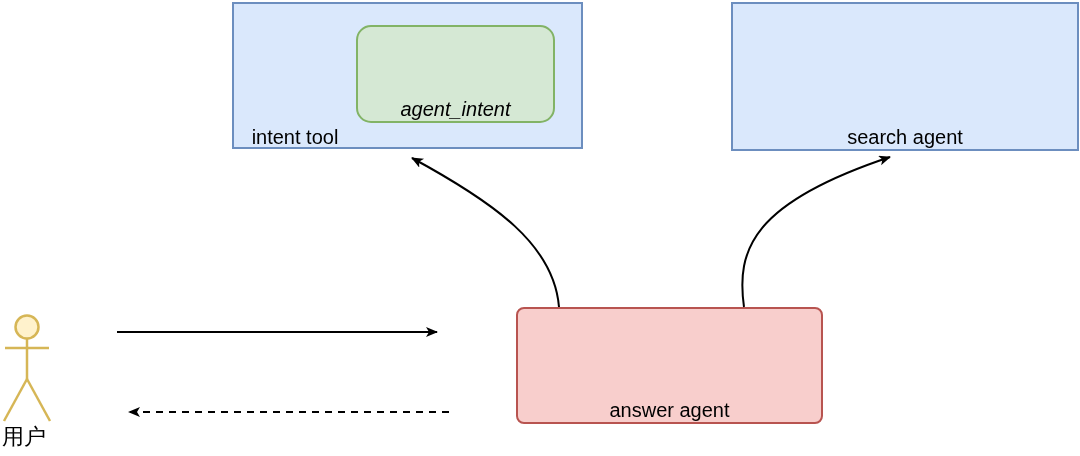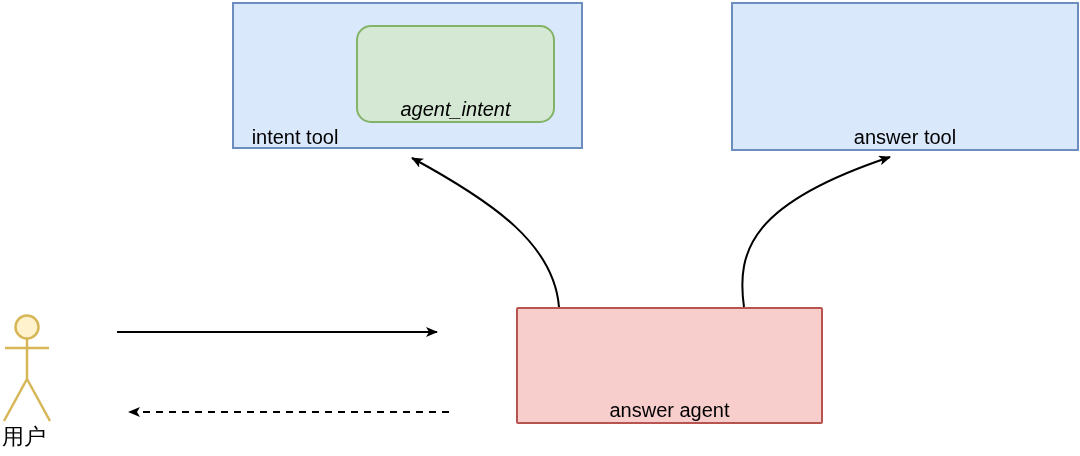--- a/index.html
+++ b/index.html
@@ -31,21 +31,21 @@
     border: 2px solid #6c8ebf;
   }
   .green-box {
     background: #d5e8d4;
     border: 2px solid #82b366;
     border-radius: 15px;
   }
   .red-box {
     background: #f8cecc;
     border: 2px solid #b85450;
-    border-radius: 2px;
+    border-radius: 8px;
   }
   #node-intent-tool   { left: 232px; top: 2px;   width: 351px; height: 147px; }
   #intent-tool-label  { left: 236px; top: 2px;   width: 118px; height: 147px; background: transparent; border: none; }
   #node-agent-intent  { left: 356px; top: 25px;  width: 199px; height: 98px; font-style: italic; }
   #node-search-tool   { left: 731px; top: 2px;   width: 348px; height: 149px; }
   #node-answer-agent  { left: 516px; top: 307px; width: 307px; height: 117px; }
   #user-label {
     position: absolute;
     left: 2px;
     top: 422px;
@@ -68,21 +68,21 @@
   <div id="node-intent-tool" class="node blue-box"></div>
   <div id="intent-tool-label" class="node">
     <span>intent tool</span>
   </div>
 
   <div id="node-agent-intent" class="node green-box">
     <span>agent_intent</span>
   </div>
 
   <div id="node-search-tool" class="node blue-box">
-    <span>answer tool</span>
+    <span>search agent</span>
   </div>
 
   <div id="node-answer-agent" class="node red-box">
     <span>answer agent</span>
   </div>
 
   <div id="user-label">
     <span>用户</span>
   </div>
 

